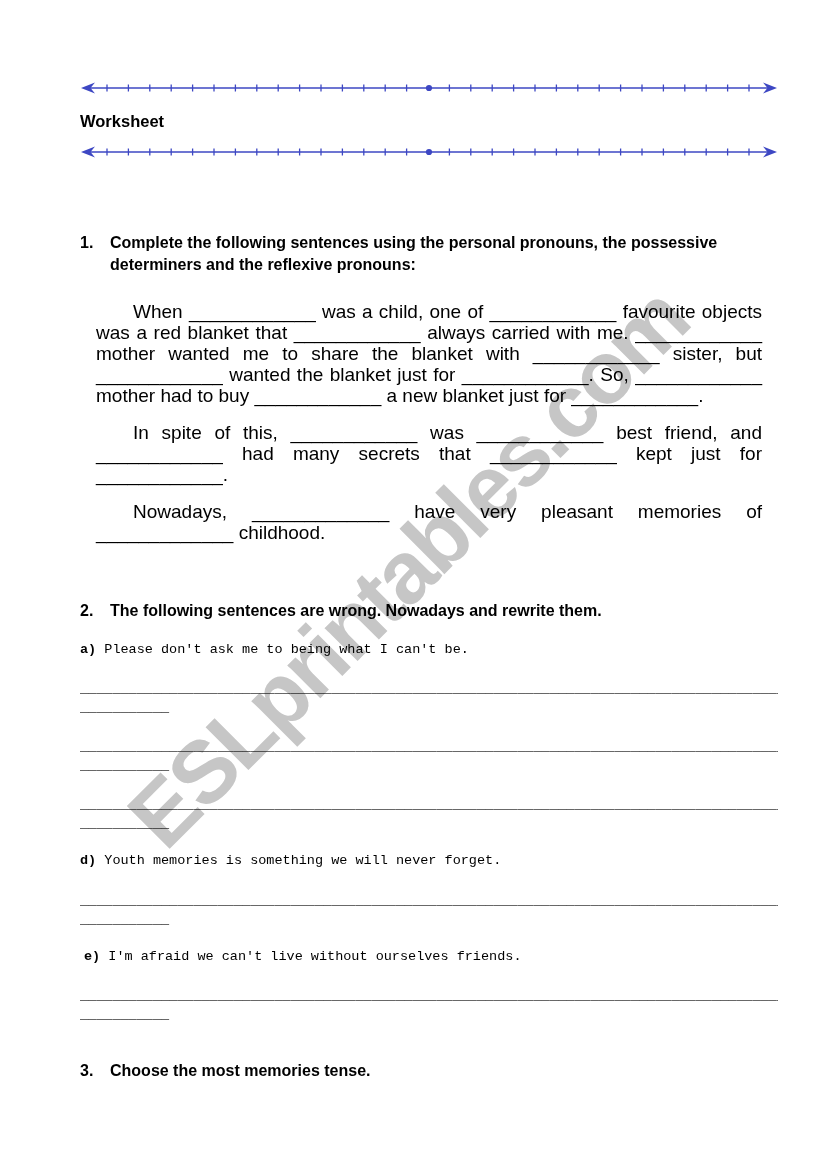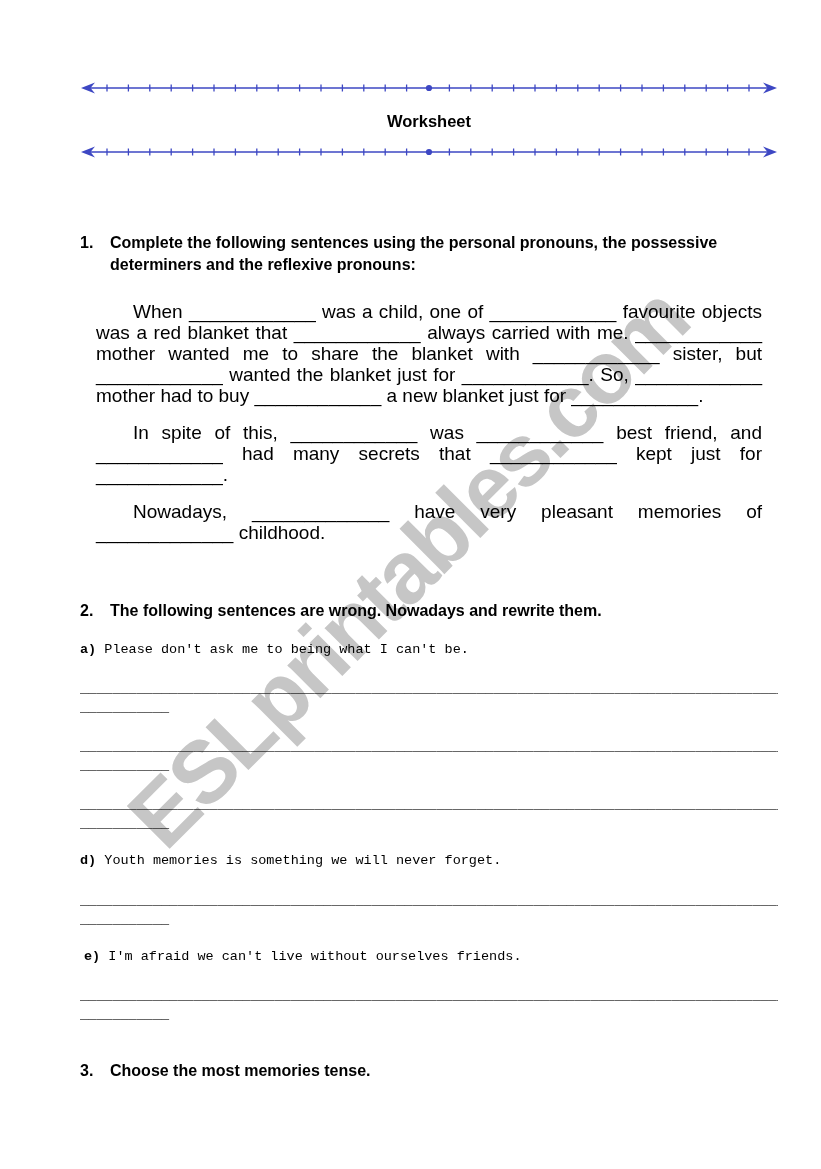--- a/index.html
+++ b/index.html
@@ -18,21 +18,21 @@
     font-weight:bold;font-size:88px;letter-spacing:-3px;
     color:var(--watermark-gray,#c6c6c6);
     white-space:nowrap;z-index:0;pointer-events:none;
   }
   .content{
     position:relative;z-index:1;
     padding:80px 43px 0 80px;
   }
   .divider{height:16px;line-height:0;}
   .title{
-    text-align:center;font-weight:bold;font-size:16.5px;line-height:22px;
+    text-align:left;font-weight:bold;font-size:16.5px;line-height:22px;
     margin:14px 0 12px 0;
   }
   .qheading{
     display:grid;grid-template-columns:30px 1fr;
     font-weight:bold;font-size:16px;line-height:21.5px;
   }
   .qh1{margin-top:72px;}
   .qh2{margin-top:57px;}
   .qh3{margin-top:36px;}
   .fillblock{margin-top:26px;}

